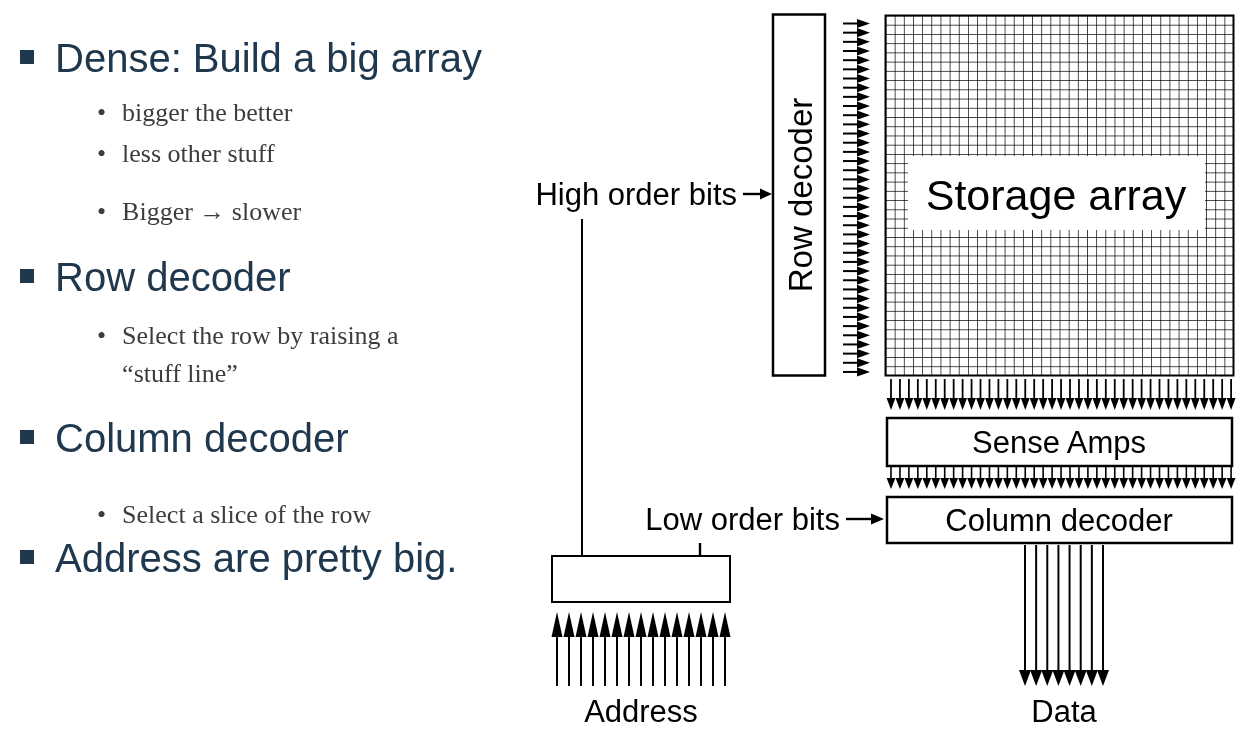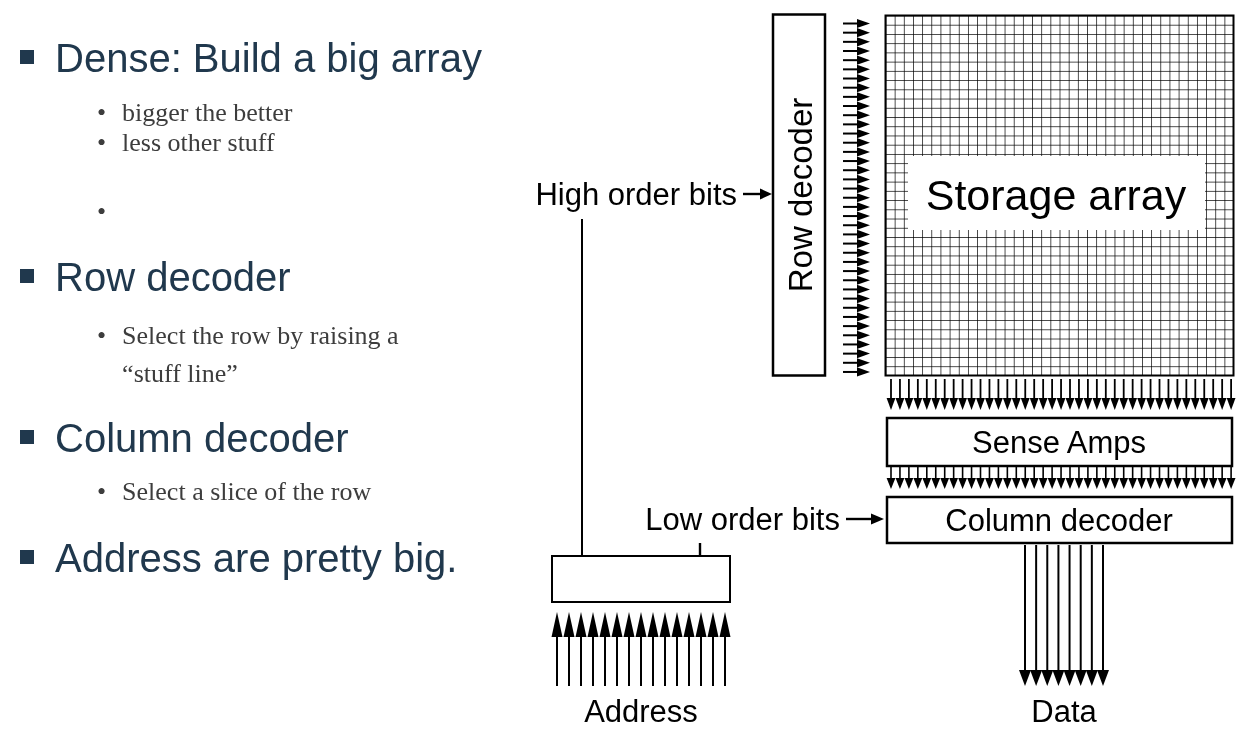--- a/index.html
+++ b/index.html
@@ -22,27 +22,27 @@
   svg.diagram text{font-family:"Liberation Sans","DejaVu Sans",sans-serif;fill:var(--line,#000);}
 </style>
 </head>
 <body>
 
 <div class="slide">
 
   <div>
     <div class="l1" style="top:37px"><span class="sq"></span><span>Dense: Build a big array</span></div>
     <div class="l2" style="top:94px"><span class="dot"></span><span>bigger the better</span></div>
-    <div class="l2" style="top:124px"><span class="dot"></span><span>less other stuff</span></div>
-    <div class="l2" style="top:193px"><span class="dot"></span></div>
+    <div class="l2" style="top:135px"><span class="dot"></span><span>less other stuff</span></div>
+    <div class="l2" style="top:193px"><span class="dot"></span><span>Bigger → slower</span></div>
     <div class="l1" style="top:256px"><span class="sq"></span><span>Row decoder</span></div>
     <div class="l2" style="top:317px"><span class="dot"></span><span>Select the row by raising a
 “stuff line”</span></div>
     <div class="l1" style="top:417px"><span class="sq"></span><span>Column decoder</span></div>
-    <div class="l2" style="top:473px"><span class="dot"></span><span>Select a slice of the row</span></div>
+    <div class="l2" style="top:496px"><span class="dot"></span><span>Select a slice of the row</span></div>
     <div class="l1" style="top:537px"><span class="sq"></span><span>Address are pretty big.</span></div>
   </div>
 
   <svg class="diagram" width="1242" height="741" viewBox="0 0 1242 741">
     <defs>
       <pattern id="gridp" x="885.5" y="15.5" width="9.16" height="9.23" patternUnits="userSpaceOnUse">
         <path d="M 9.16 0 H 0 V 9.23" fill="none" stroke="#000" stroke-width="1.4"></path>
       </pattern>
     </defs>
 

